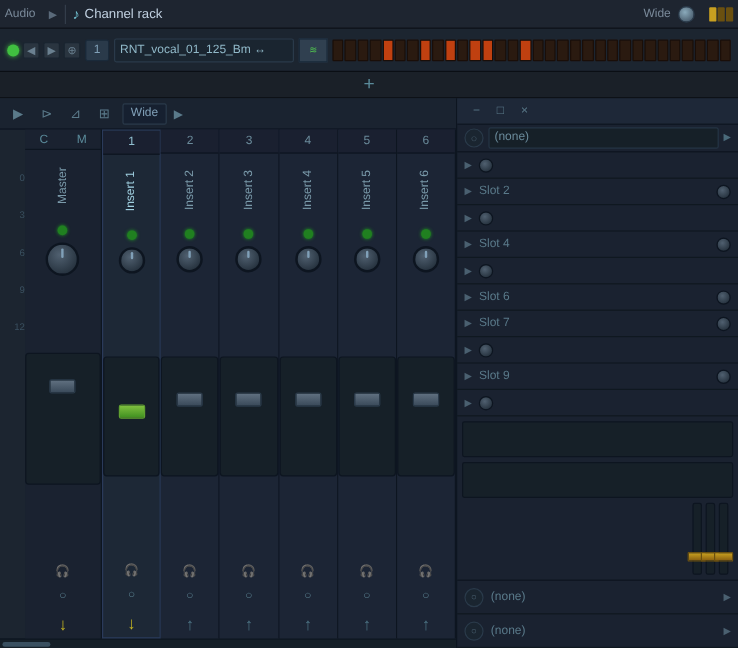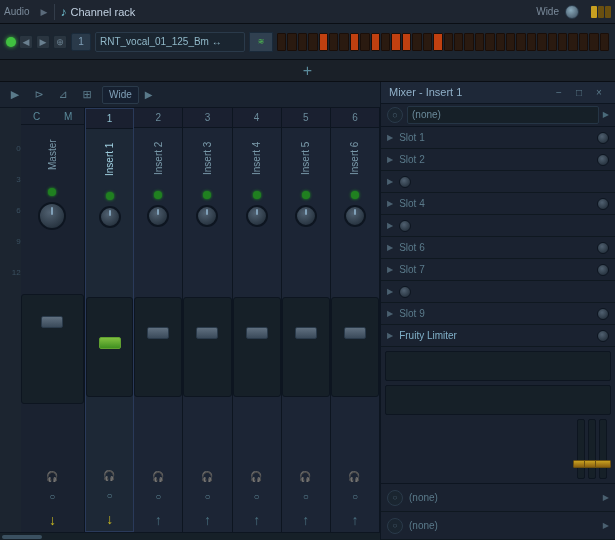--- a/index.html
+++ b/index.html
@@ -851,41 +851,39 @@
 
     </div>
 
     <div class="mixer-scrollbar">
       <div class="scrollbar-thumb"></div>
     </div>
   </div>
 
   <div class="insert-panel">
     <div class="insert-panel-header">
-      <span class="insert-panel-title">Mixer - Insert 1</span>
       <div class="insert-panel-controls">
         <div class="ipc-btn">−</div>
         <div class="ipc-btn">□</div>
         <div class="ipc-btn">×</div>
       </div>
     </div>
 
     <div class="insert-panel-top">
       <div class="ipt-icon">○</div>
       <div class="ipt-dropdown">
         <span>(none)</span>
       </div>
       <span class="plug-arrow">▶</span>
     </div>
 
     <div class="insert-slots">
 
     <div class="insert-slot">
           <span class="slot-arrow">▶</span>
-          <span class="slot-label">Slot 1</span>
           <div class="slot-controls">
             <div class="slot-knob"></div>
           </div>
         </div>
         <div class="insert-slot">
           <span class="slot-arrow">▶</span>
           <span class="slot-label">Slot 2</span>
           <div class="slot-controls">
             <div class="slot-knob"></div>
           </div>
@@ -931,21 +929,20 @@
         </div>
         <div class="insert-slot">
           <span class="slot-arrow">▶</span>
           <span class="slot-label">Slot 9</span>
           <div class="slot-controls">
             <div class="slot-knob"></div>
           </div>
         </div>
         <div class="insert-slot">
           <span class="slot-arrow">▶</span>
-          <span class="slot-label plugin">Fruity Limiter</span>
           <div class="slot-controls">
             <div class="slot-knob"></div>
           </div>
         </div>
       </div>
 
     <div class="insert-sends">
       <div class="send-bar"></div>
       <div class="send-bar"></div>
       <div class="send-faders">

